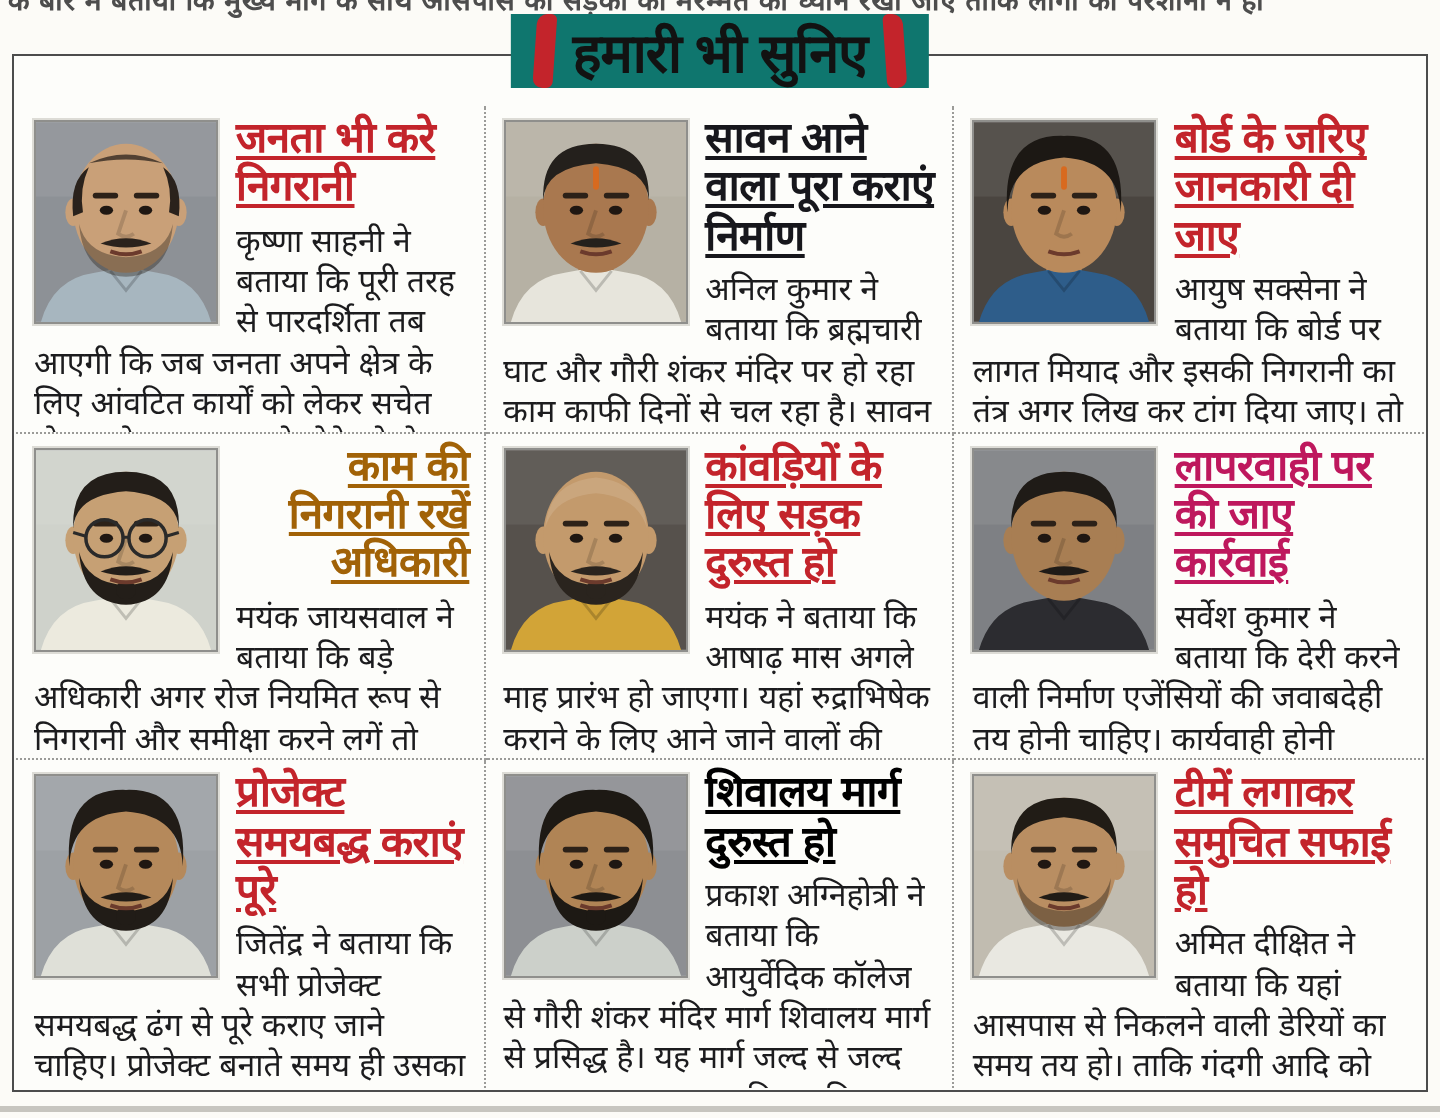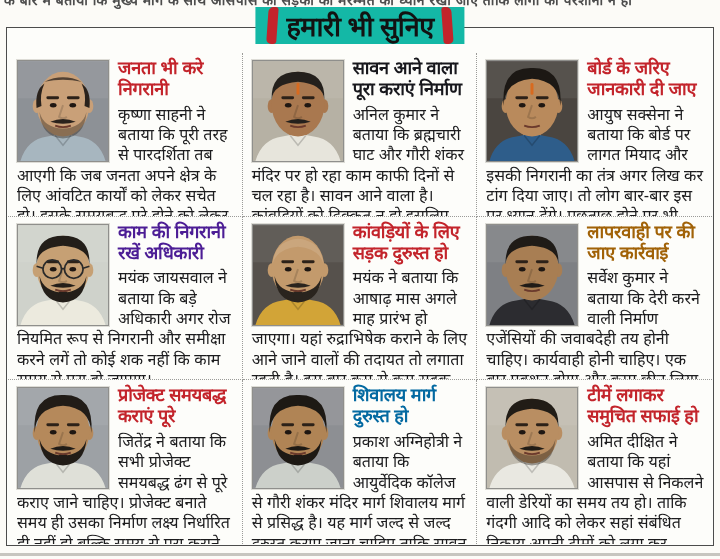--- a/index.html
+++ b/index.html
@@ -10,38 +10,38 @@
   .top-strip{ position:absolute; top:0; left:4px; right:10px; height:11px; overflow:hidden; }
   .top-strip span{ display:block; transform:translateY(-10px); white-space:nowrap;
     font-size:14px; font-weight:bold; color:#4d4d4d; letter-spacing:.5px; }
 
   
   .section-box{ position:absolute; left:6px; right:6px; top:27px; bottom:13px;
     border:1.6px solid #4c4c4c; background:#fdfdfa; }
 
   
   .title-wrap{ position:absolute; top:7px; left:50%; transform:translateX(-50%);
-    display:flex; align-items:flex-end; gap:9px; background:#14b8a6; padding:0 12px; z-index:3; }
+    display:flex; align-items:flex-end; gap:9px; background:#0f766e; padding:0 12px; z-index:3; }
   .bracket{ width:10px; height:37px; border-radius:5px 3px 3px 5px; transform:skewX(-4deg); }
   .bracket.right{ border-radius:3px 5px 5px 3px; transform:skewX(4deg); }
   .title{ font-size:27px; font-weight:bold; color:#121212; white-space:nowrap; letter-spacing:-.5px; }
 
   
   .grid{ position:absolute; left:8px; right:8px; top:29px; bottom:15px;
     padding-top:24px; display:grid; grid-template-columns:repeat(3,1fr);
     grid-template-rows:repeat(3,1fr); z-index:1; }
   .card{ padding:4px 7px 2px 9px; overflow:hidden; }
   .card.v{ border-right:1px dotted #9b9b98; }
   .card.h{ border-bottom:1px dotted #9b9b98; }
 
   .photo{ float:left; width:92px; height:102px; margin:3px 9px 3px 0;
     border:1px solid #8f8f8c; outline:1px solid #dddcd6; background:#bbb; }
   .photo svg{ display:block; width:100%; height:100%; }
 
-  .headline{ font-size:18px; line-height:1.16; font-weight:bold; margin:1px 0 5px; letter-spacing:-.2px; }
+  .headline{ font-size:21px; line-height:1.16; font-weight:bold; margin:1px 0 5px; letter-spacing:-.2px;text-decoration:underline; }
   .body{ font-size:16px; line-height:1.27; color:#1c1c1e; text-align:left; }
 
   .bottom-rule{ position:absolute; left:0; right:0; bottom:3px; height:3px; background:#c7c5bf; }
 </style>
 </head>
 <body>
 
 <div class="page">
 
   <div class="top-strip">
@@ -156,21 +156,21 @@
             <ellipse cx="36" cy="45" rx="3.4" ry="2.3" fill="#1f1712"></ellipse>
             <ellipse cx="56" cy="45" rx="3.4" ry="2.3" fill="#1f1712"></ellipse>
             <rect x="29" y="36" width="13" height="3" rx="1.5" fill="#2c2118"></rect>
             <rect x="50" y="36" width="13" height="3" rx="1.5" fill="#2c2118"></rect>
             <circle cx="35" cy="45" r="9.5" fill="none" stroke="#2a2a2a" stroke-width="1.8"></circle>
           <circle cx="57" cy="45" r="9.5" fill="none" stroke="#2a2a2a" stroke-width="1.8"></circle>
           <path d="M44 44.5 L48 44.5 M25.5 44 L19 42 M66.5 44 L73 42" stroke="#2a2a2a" stroke-width="1.6"></path>
             <path d="M19 40 Q18 11 46 11 Q74 11 73 40 Q72 23 46 21 Q20 23 19 40 Z" fill="#231e19"></path>
           </svg>
         </div>
-      <h2 class="headline" style="color: #4c1d95;">काम की निगरानी रखें अधिकारी</h2>
+      <h2 class="headline" style="color: #a16207; text-align: right;">काम की निगरानी रखें अधिकारी</h2>
       <p class="body">मयंक जायसवाल ने बताया कि बड़े अधिकारी अगर रोज नियमित रूप से निगरानी और समीक्षा करने लगें तो कोई शक नहीं कि काम समय से पूरा हो जाएगा।</p>
     </article>
 
     <article class="card v h">
       <div class="photo">
           <svg viewBox="0 0 92 102" xmlns="http://www.w3.org/2000/svg">
             <rect width="92" height="102" fill="#56514c"></rect>
             <rect width="92" height="38" fill="#ffffff" opacity="0.07"></rect>
             <rect x="37" y="62" width="18" height="22" fill="#c39a6c"></rect>
             <path d="M2 104 Q8 80 30 77 L46 74 L62 77 Q84 80 90 104 Z" fill="#d2a437"></path>
@@ -208,21 +208,21 @@
             <path d="M46 45 Q43 54 42 57 Q46 60 50 57" stroke="#00000026" stroke-width="2" fill="none"></path>
             <path d="M38 66 Q46 69 54 66" stroke="#6b3a2c" stroke-width="2" fill="none"></path>
             <path d="M33 62 Q46 56.5 59 62 Q46 66 33 62 Z" fill="#1f1b17"></path>
             <ellipse cx="36" cy="45" rx="3.4" ry="2.3" fill="#1f1712"></ellipse>
             <ellipse cx="56" cy="45" rx="3.4" ry="2.3" fill="#1f1712"></ellipse>
             <rect x="29" y="36" width="13" height="3" rx="1.5" fill="#2c2118"></rect>
             <rect x="50" y="36" width="13" height="3" rx="1.5" fill="#2c2118"></rect>
             <path d="M19 40 Q18 11 46 11 Q74 11 73 40 Q72 23 46 21 Q20 23 19 40 Z" fill="#1f1b17"></path>
           </svg>
         </div>
-      <h2 class="headline" style="color: #a16207;">लापरवाही पर की जाए कार्रवाई</h2>
+      <h2 class="headline" style="color: #be185d;">लापरवाही पर की जाए कार्रवाई</h2>
       <p class="body">सर्वेश कुमार ने बताया कि देरी करने वाली निर्माण एजेंसियों की जवाबदेही तय होनी चाहिए। कार्यवाही होनी चाहिए। एक बार एक्शन होगा और काम छीन लिया जाएगा तो यह मिसाल बन जाता है।</p>
     </article>
 
     <article class="card v">
       <div class="photo">
           <svg viewBox="0 0 92 102" xmlns="http://www.w3.org/2000/svg">
             <rect width="92" height="102" fill="#9da1a5"></rect>
             <rect width="92" height="38" fill="#ffffff" opacity="0.07"></rect>
             <rect x="37" y="62" width="18" height="22" fill="#b5895b"></rect>
             <path d="M2 104 Q8 80 30 77 L46 74 L62 77 Q84 80 90 104 Z" fill="#dfe0d8"></path>
@@ -262,21 +262,21 @@
             <path d="M46 45 Q43 54 42 57 Q46 60 50 57" stroke="#00000026" stroke-width="2" fill="none"></path>
             <path d="M38 66 Q46 69 54 66" stroke="#6b3a2c" stroke-width="2" fill="none"></path>
             <path d="M33 62 Q46 56.5 59 62 Q46 66 33 62 Z" fill="#1d1914"></path>
             <ellipse cx="36" cy="45" rx="3.4" ry="2.3" fill="#1f1712"></ellipse>
             <ellipse cx="56" cy="45" rx="3.4" ry="2.3" fill="#1f1712"></ellipse>
             <rect x="29" y="36" width="13" height="3" rx="1.5" fill="#2c2118"></rect>
             <rect x="50" y="36" width="13" height="3" rx="1.5" fill="#2c2118"></rect>
             <path d="M17 46 Q14 6 46 7 Q78 6 75 46 Q74 20 46 18 Q18 20 17 46 Z" fill="#1d1914"></path>
           </svg>
         </div>
-      <h2 class="headline" style="color: #0369a1; padding-left: 14px;">शिवालय मार्ग दुरुस्त हो</h2>
+      <h2 class="headline" style="color: #000000; padding-left: 14px;">शिवालय मार्ग दुरुस्त हो</h2>
       <p class="body">प्रकाश अग्निहोत्री ने बताया कि आयुर्वेदिक कॉलेज से गौरी शंकर मंदिर मार्ग शिवालय मार्ग से प्रसिद्ध है। यह मार्ग जल्द से जल्द दुरुस्त कराए जाना चाहिए ताकि सावन में कांवड़ियों को कोई दिक्कत न हो।</p>
     </article>
 
     <article class="card">
       <div class="photo">
           <svg viewBox="0 0 92 102" xmlns="http://www.w3.org/2000/svg">
             <rect width="92" height="102" fill="#c1bcb0"></rect>
             <rect width="92" height="38" fill="#ffffff" opacity="0.07"></rect>
             <rect x="37" y="62" width="18" height="22" fill="#b98e62"></rect>
             <path d="M2 104 Q8 80 30 77 L46 74 L62 77 Q84 80 90 104 Z" fill="#e9e8e1"></path>

